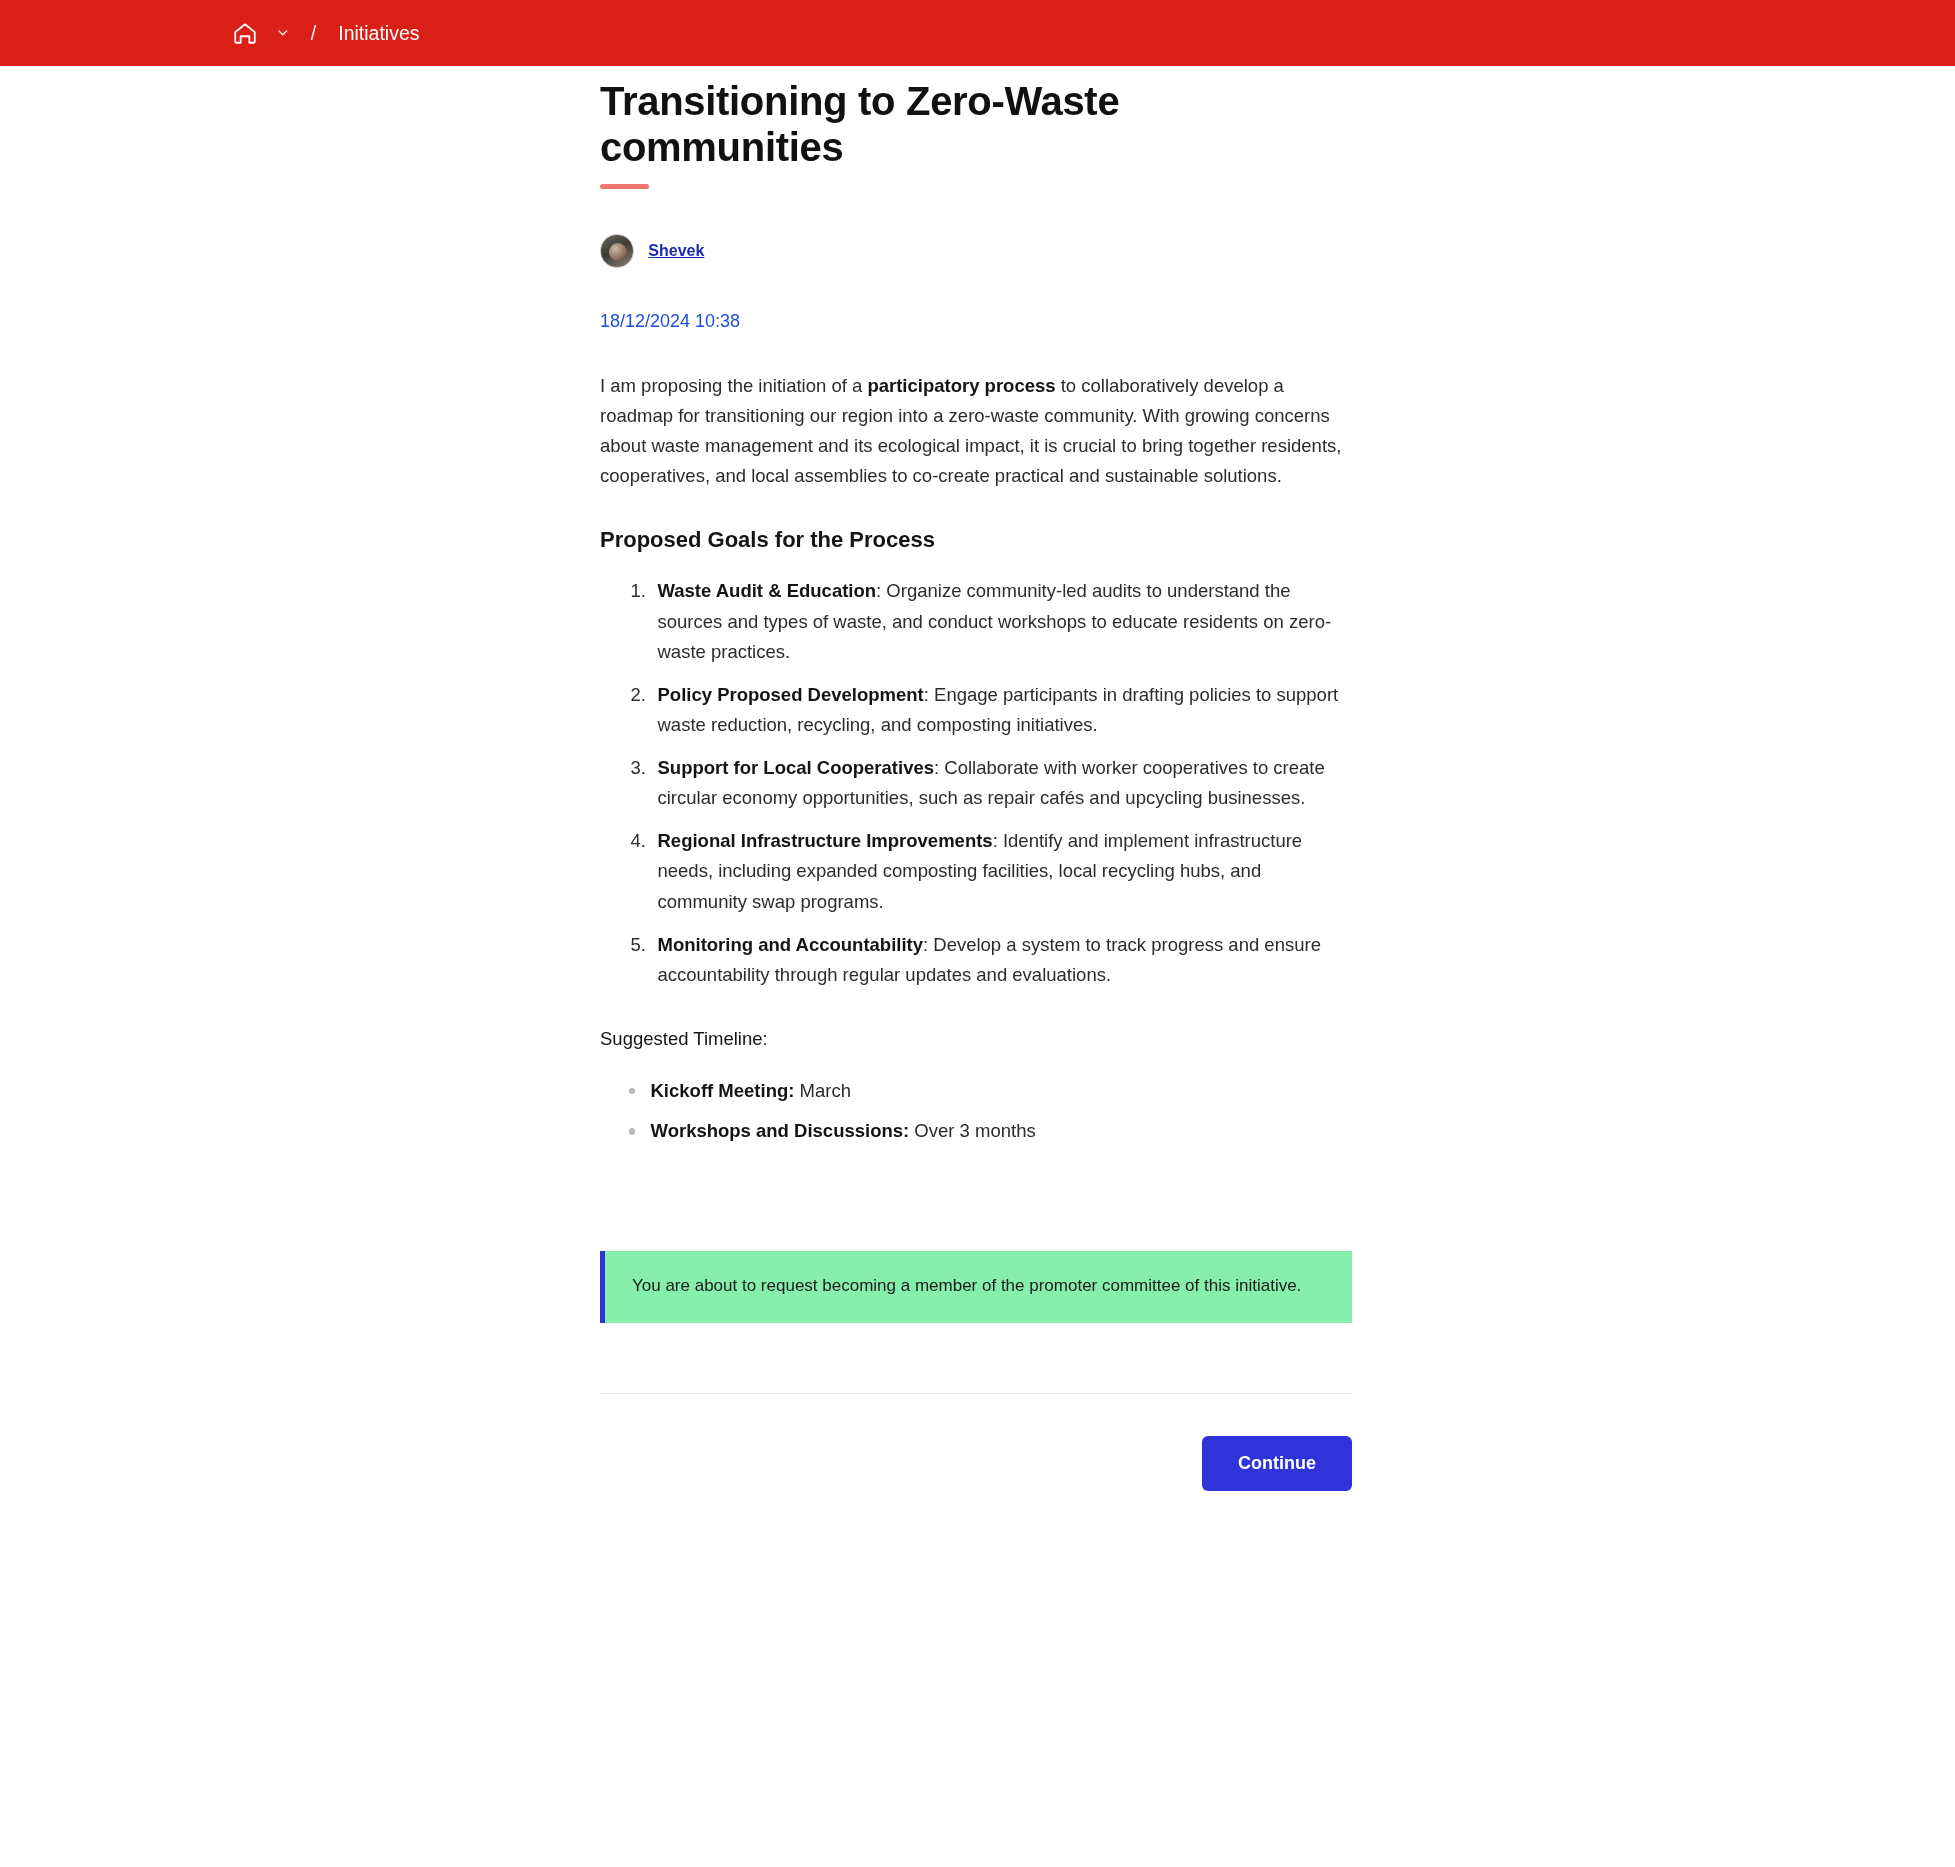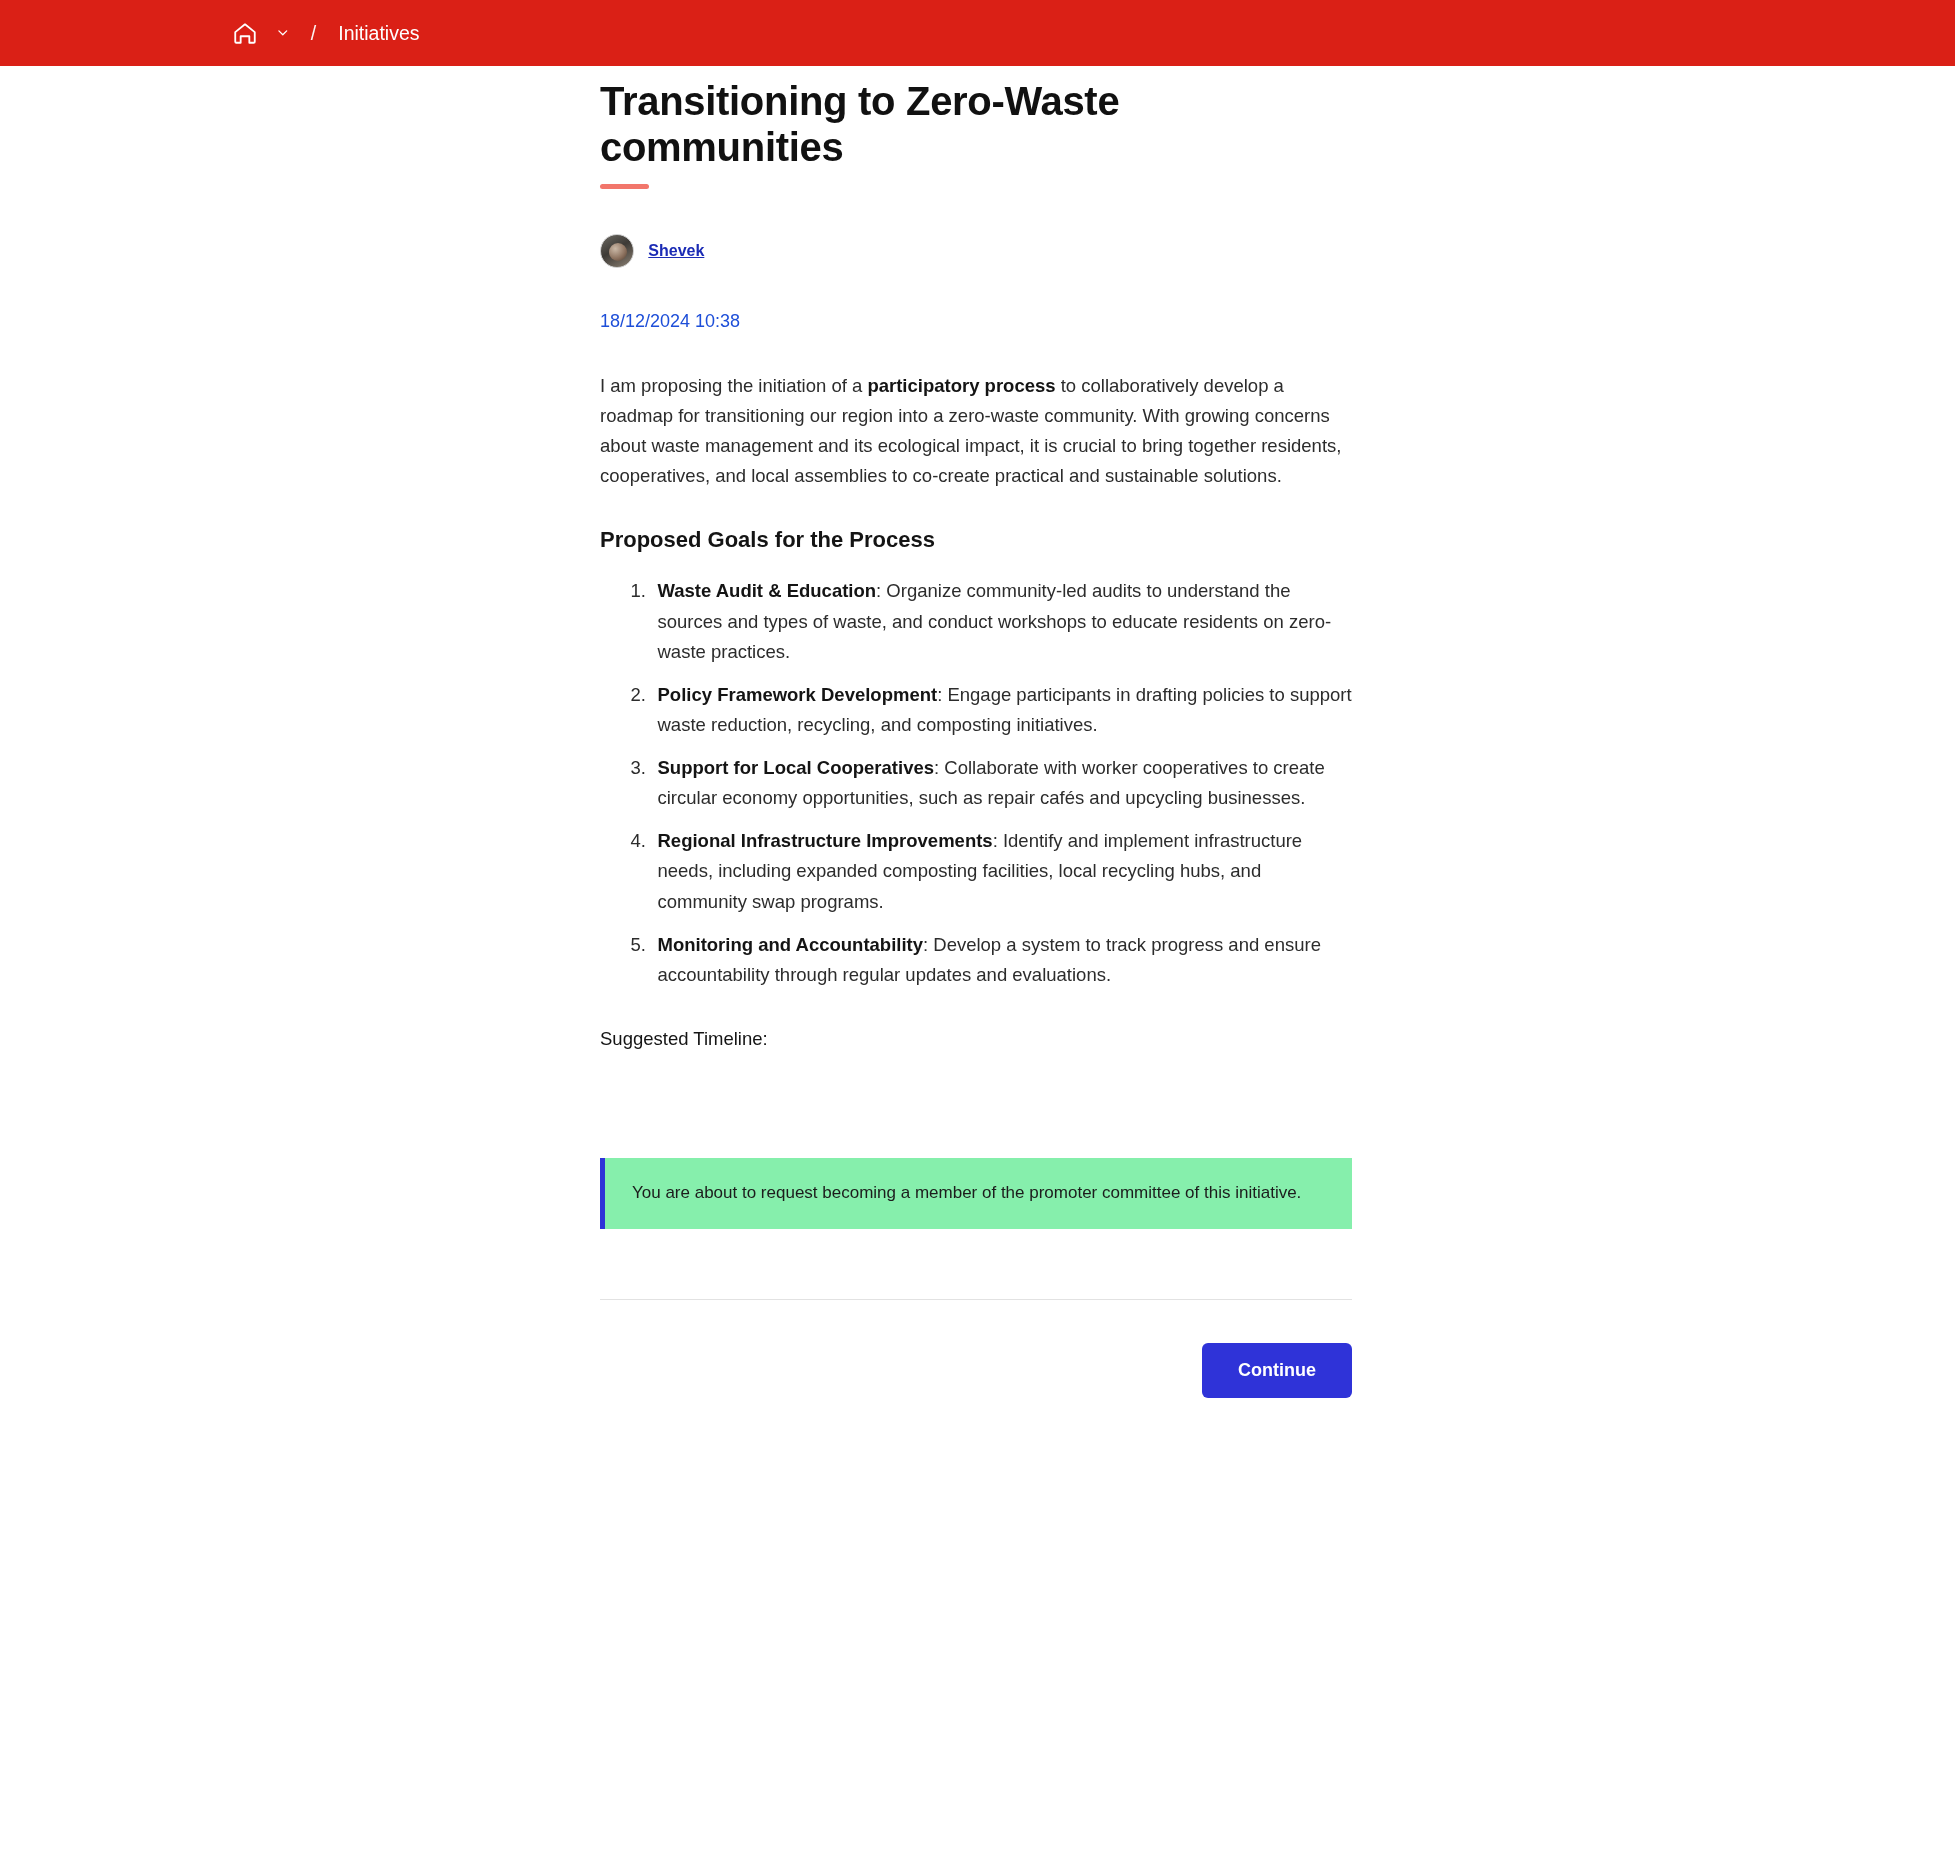--- a/index.html
+++ b/index.html
@@ -268,36 +268,44 @@
       </p>
     </div>
 
     <h2 class="section-title">Proposed Goals for the Process</h2>
 
     <ol class="goals">
       <li>
         <strong>Waste Audit &amp; Education</strong><span>: Organize community-led audits to understand the sources and types of waste, and conduct workshops to educate residents on zero-waste practices.</span>
       </li>
       <li>
-        <strong>Policy Framework Development</strong><span>: Engage participants in drafting policies to support waste reduction, recycling, and composting initiatives.</span>
+        <strong>Policy Proposed Development</strong><span>: Engage participants in drafting policies to support waste reduction, recycling, and composting initiatives.</span>
       </li>
       <li>
         <strong>Support for Local Cooperatives</strong><span>: Collaborate with worker cooperatives to create circular economy opportunities, such as repair cafés and upcycling businesses.</span>
       </li>
       <li>
         <strong>Regional Infrastructure Improvements</strong><span>: Identify and implement infrastructure needs, including expanded composting facilities, local recycling hubs, and community swap programs.</span>
       </li>
       <li>
         <strong>Monitoring and Accountability</strong><span>: Develop a system to track progress and ensure accountability through regular updates and evaluations.</span>
       </li>
     </ol>
 
 
     <div class="timeline-title">Suggested Timeline:</div>
 
+    <ul class="timeline">
+      <li>
+        <strong>Kickoff Meeting:</strong><span> March</span>
+      </li>
+      <li>
+        <strong>Workshops and Discussions:</strong><span> Over 3 months</span>
+      </li>
+    </ul>
 
     <div class="callout">
       <span>You are about to request becoming a member of the promoter committee of this initiative.</span>
     </div>
 
     <div class="divider"></div>
 
     <div class="actions">
       <button class="btn-continue">Continue</button>
     </div>

